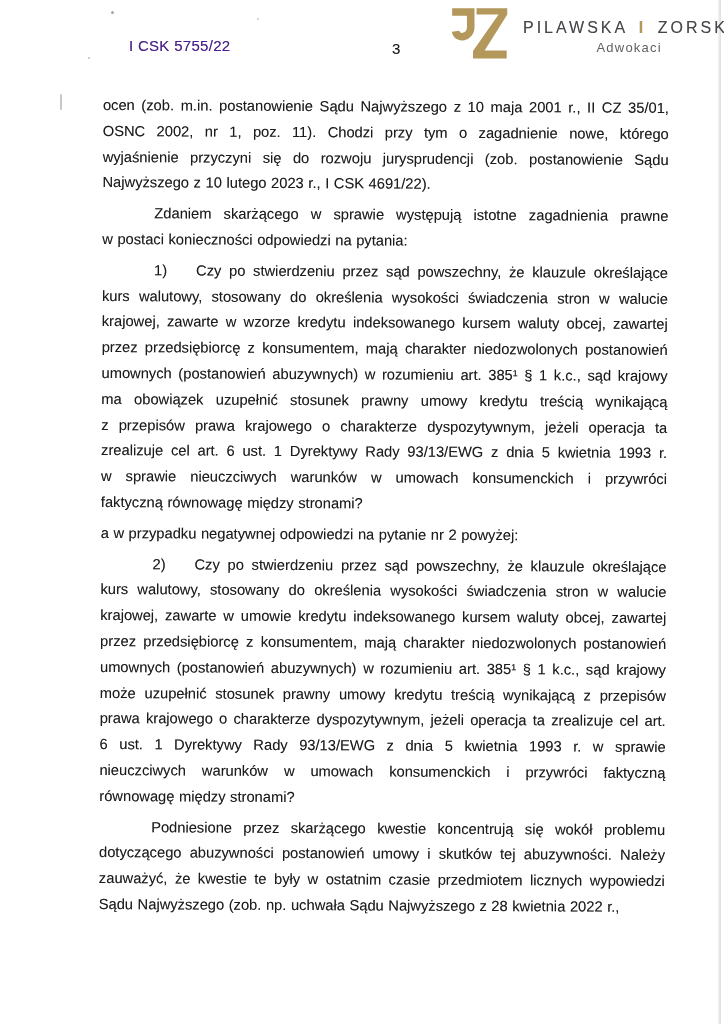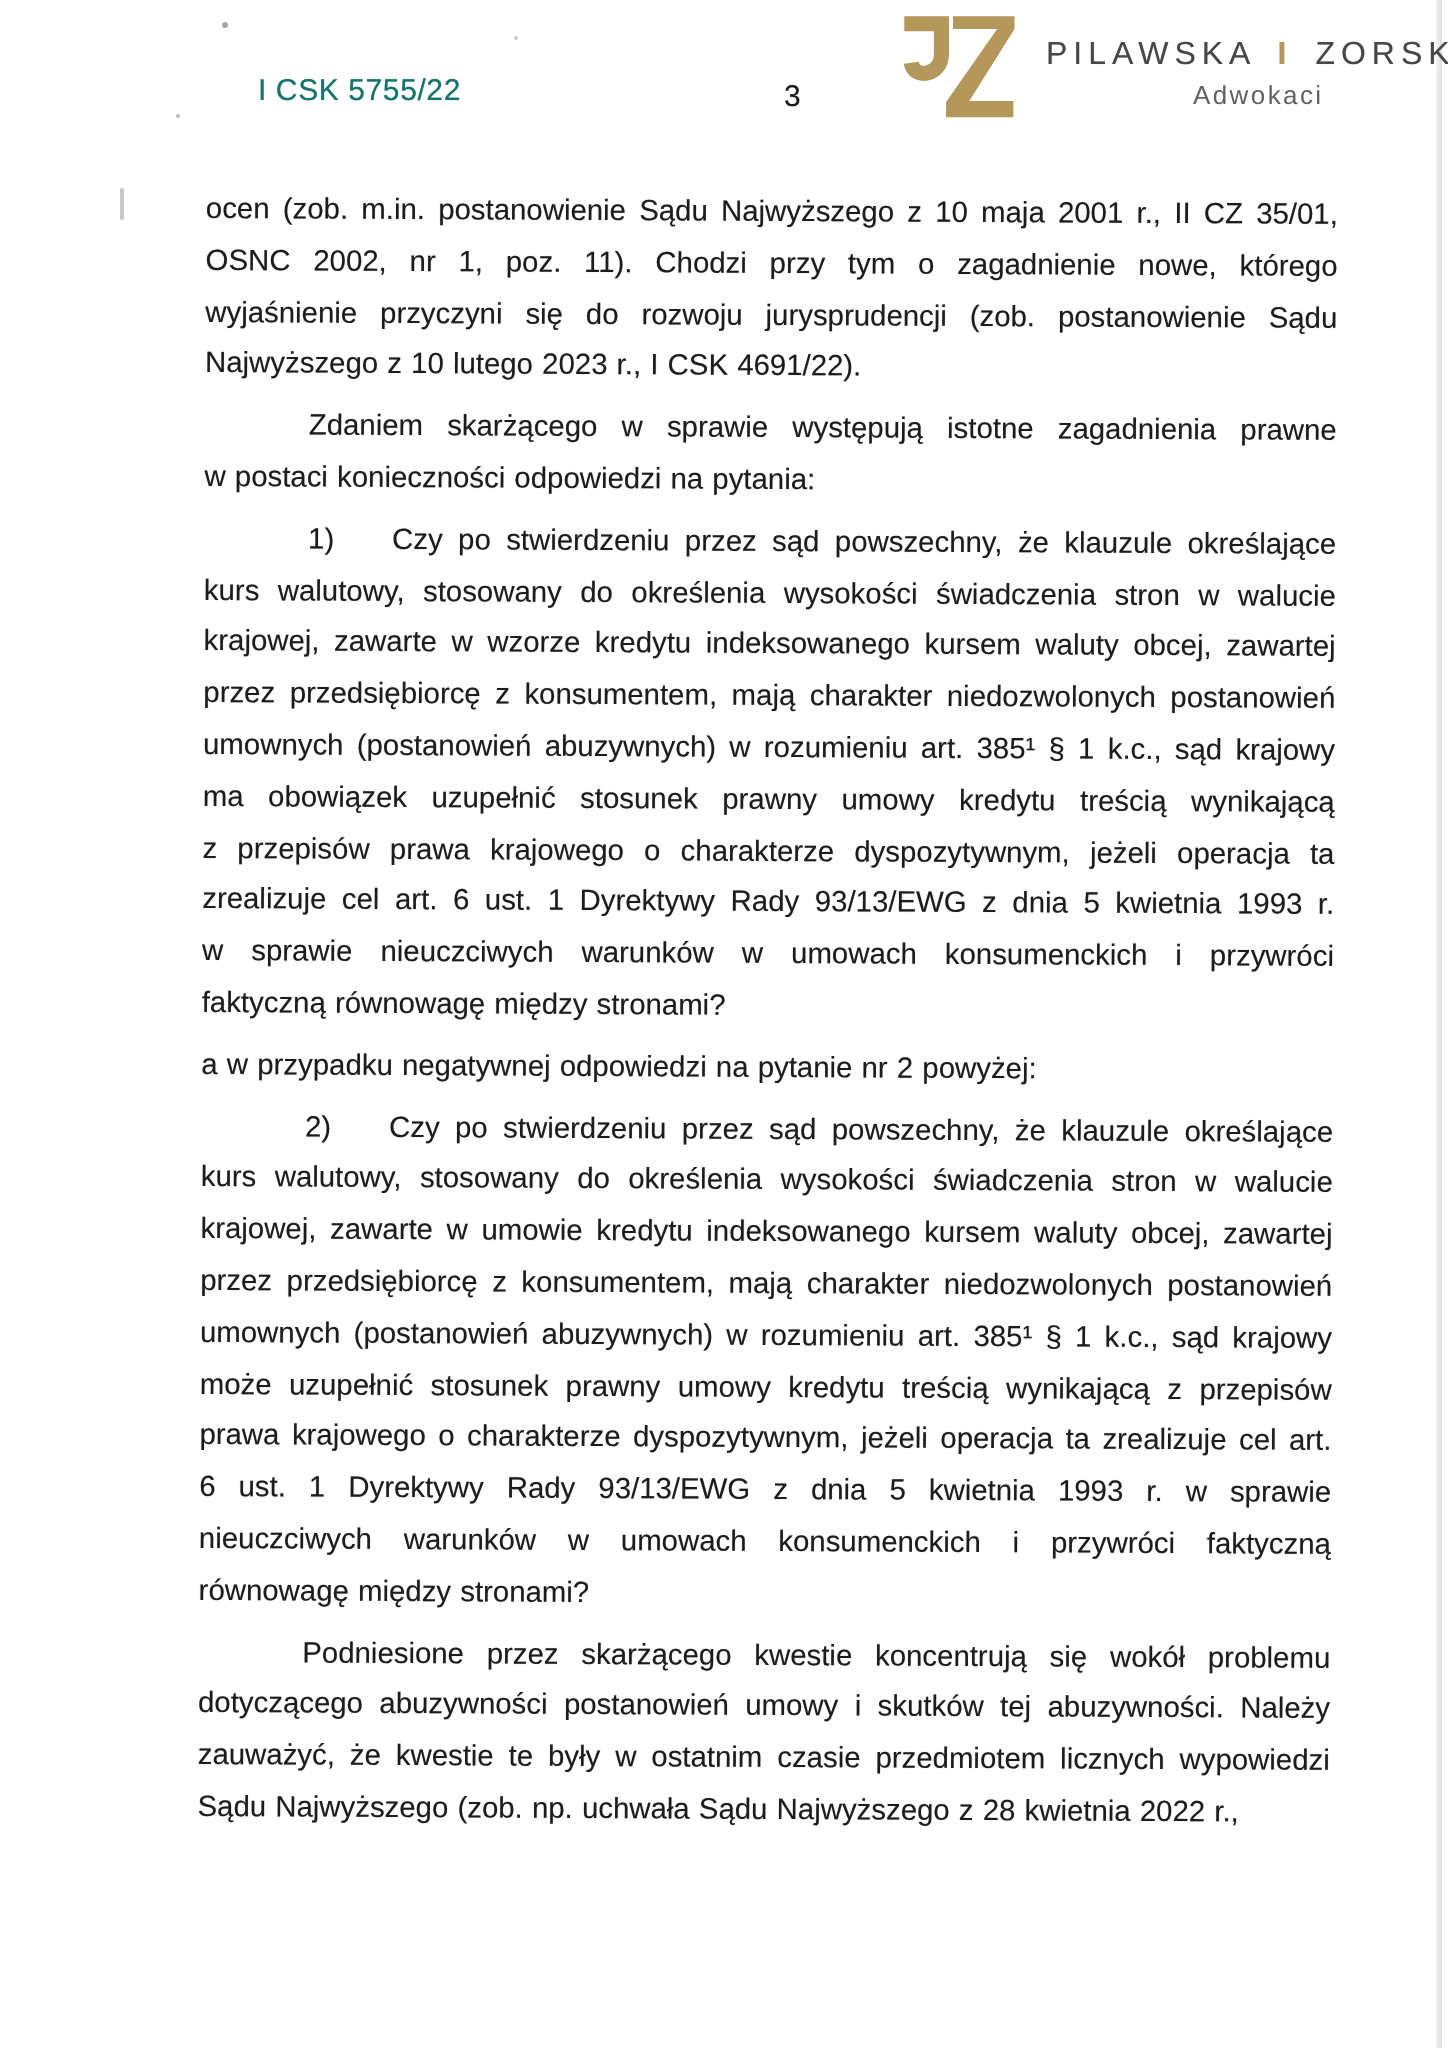--- a/index.html
+++ b/index.html
@@ -18,21 +18,21 @@
   }
   .speck{position:absolute;background:#8a8a8a;border-radius:50%;}
   .speck.s1{left:111px;top:11px;width:3px;height:3px;opacity:.75;}
   .speck.s2{left:88px;top:57px;width:2px;height:2px;opacity:.6;}
   .speck.s3{left:257px;top:18px;width:2px;height:2px;opacity:.45;}
   .dash{position:absolute;left:60px;top:94px;width:2px;height:16px;background:#9a9a9a;opacity:.55;border-radius:1px;}
 
   
   .case-number{
     position:absolute;left:129px;top:37px;
-    font-size:15px;letter-spacing:.3px;color:#0f766e;
+    font-size:15px;letter-spacing:.3px;color:#4c1d95;
     text-shadow:0 0 .5px rgba(0,0,0,.45);
   }
   .page-number{
     position:absolute;left:392px;top:40px;
     font-size:15px;color:#1a1a1a;
     text-shadow:0 0 .5px rgba(0,0,0,.4);
   }
   .logo{
     position:absolute;left:451px;top:6px;
     display:flex;align-items:flex-start;

